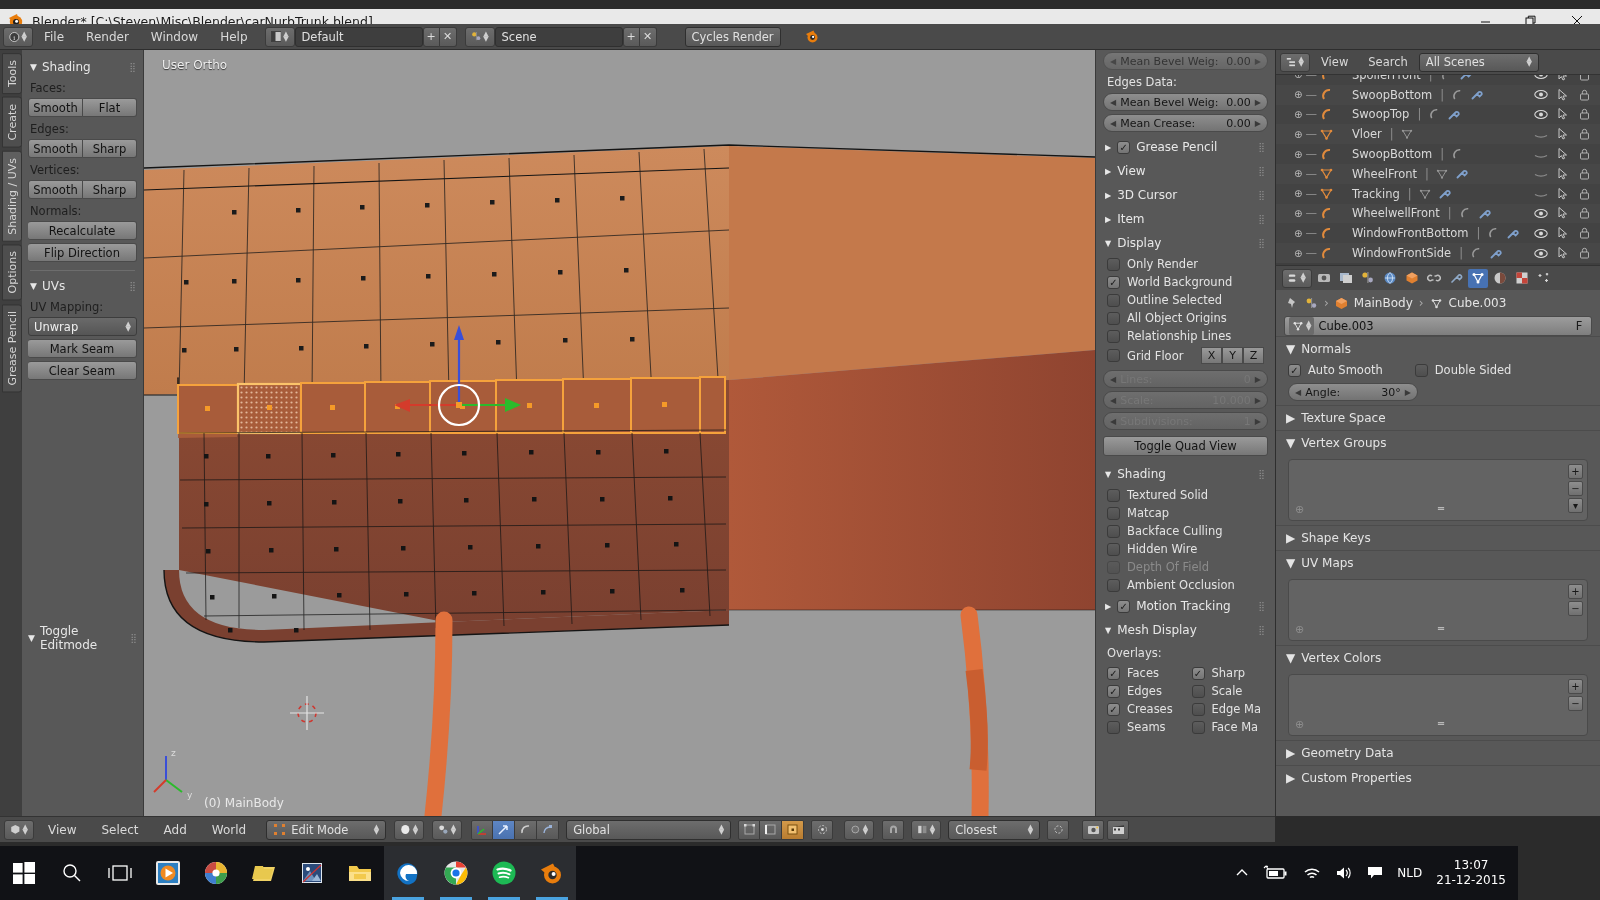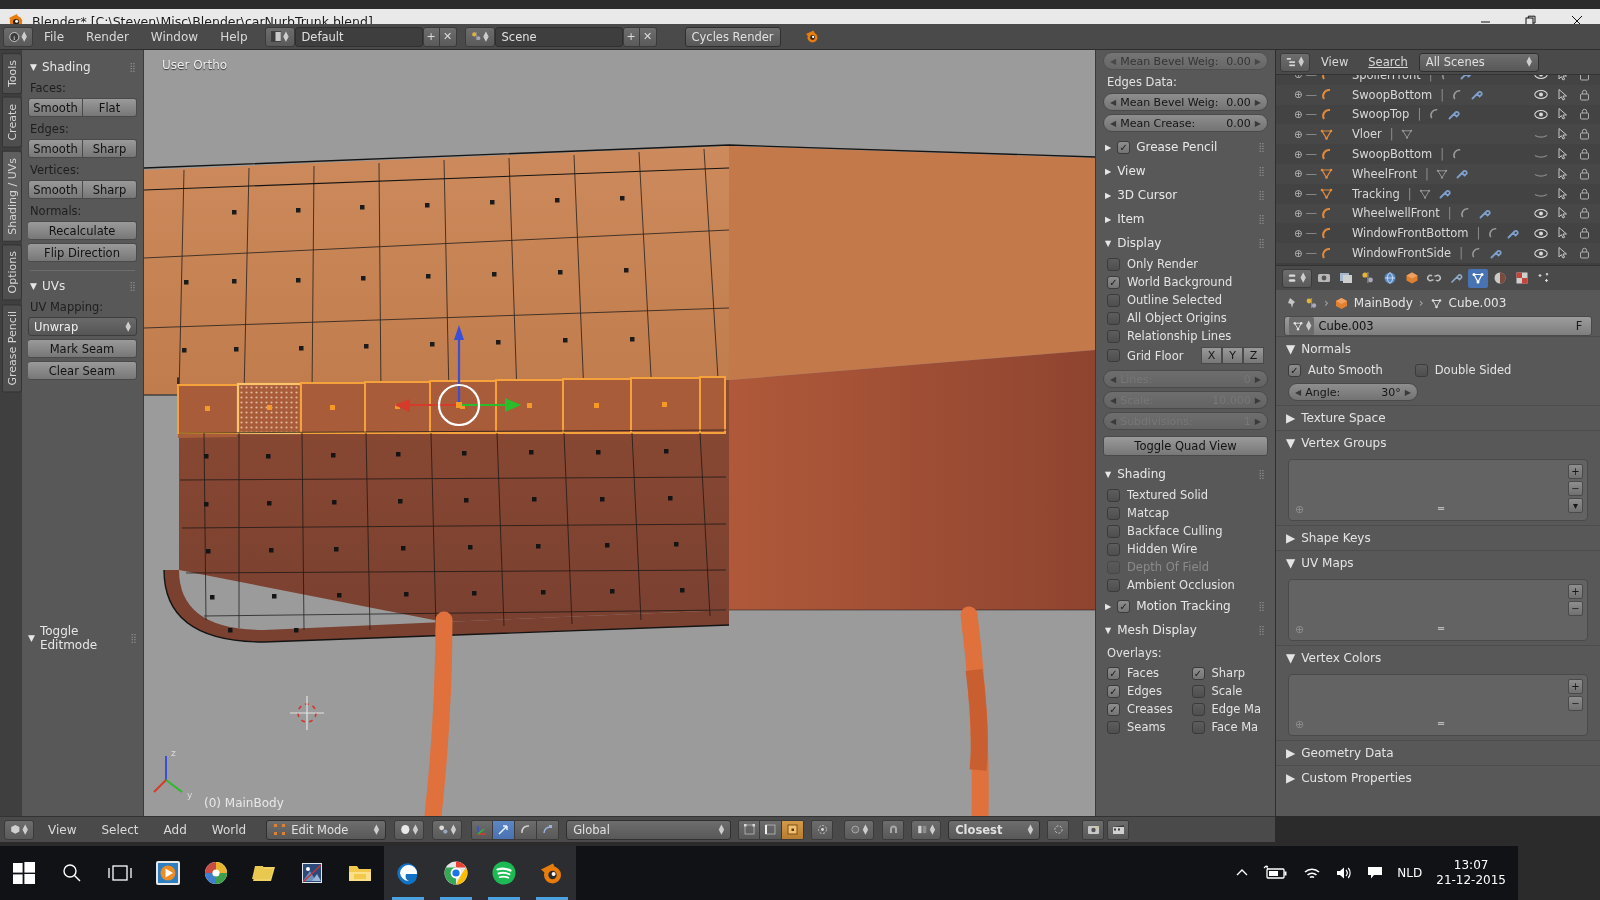--- a/index.html
+++ b/index.html
@@ -705,21 +705,21 @@
             <rect x="1" y="1" width="5" height="2" fill="#d9d9d9"></rect>
             <rect x="4" y="5" width="7" height="2" fill="#d9d9d9"></rect>
             <rect x="4" y="9" width="7" height="2" fill="#d9d9d9"></rect>
           </svg>
           <span class="spin">
               <span>▲</span>
               <span>▼</span>
             </span>
         </span>
         <span class="menu-item" style="height:20px;padding:0 9px;font-size:11.5px;">View</span>
-        <span class="menu-item" style="height:20px;padding:0 9px;font-size:11.5px;text-decoration:underline;">Search</span>
+        <span class="menu-item" style="height:20px;padding:0 9px;font-size:11.5px;">Search</span>
         <span class="dropdown" style="min-width:120px;height:19px;background:linear-gradient(#6d6d6d,#585858);">
           <span>All Scenes</span>
           <span class="spin" style="margin-left:auto;">
               <span>▲</span>
               <span>▼</span>
             </span>
         </span>
       </div>
       <div class="out-rows" id="outliner-rows">
           <div class="orow" style="margin-top: -10px;">
@@ -1475,21 +1475,21 @@
       <span class="blend-btn" style="margin-left:4px;width:30px;justify-content:center;">
         <svg width="13" height="13" viewBox="0 0 13 13">
             <rect x="1.5" y="2" width="4" height="9" fill="#d0d0d0"></rect>
             <rect x="7" y="2" width="4.5" height="9" fill="#8d8d8d"></rect>
           </svg>
         <span class="spin">
             <span>▲</span>
             <span>▼</span>
           </span>
       </span>
-      <span class="dropdown" style="margin-left:4px;min-width:92px;background:linear-gradient(#6d6d6d,#585858);font-weight:bold;">
+      <span class="dropdown" style="margin-left:4px;min-width:92px;background:linear-gradient(#6d6d6d,#585858);">
         <span>Closest</span>
         <span class="spin" style="margin-left:auto;">
             <span>▲</span>
             <span>▼</span>
           </span>
       </span>
       <span class="ibtn" style="margin-left:4px;">
         <svg width="13" height="13" viewBox="0 0 13 13">
             <circle cx="6.5" cy="6.5" r="3.6" fill="none" stroke="#c8c8c8" stroke-width="1" stroke-dasharray="2 1.6"></circle>
           </svg>

